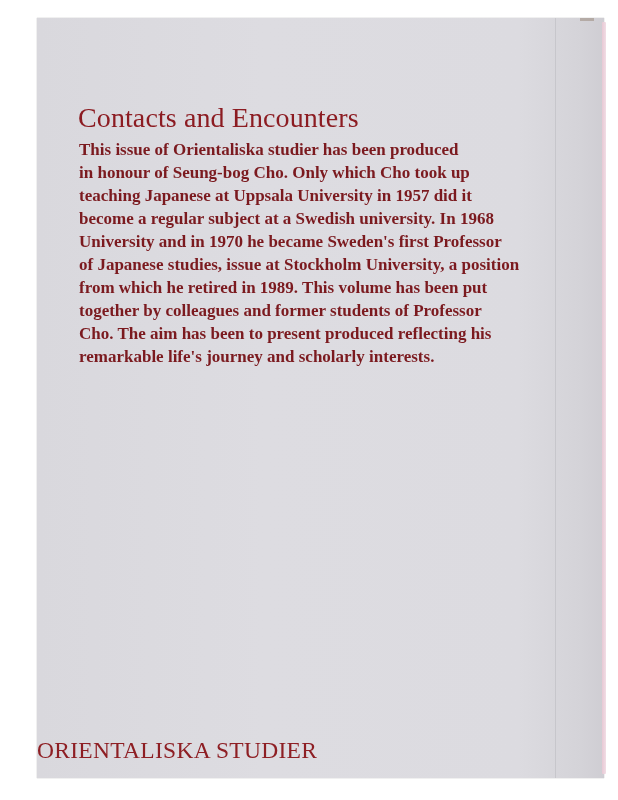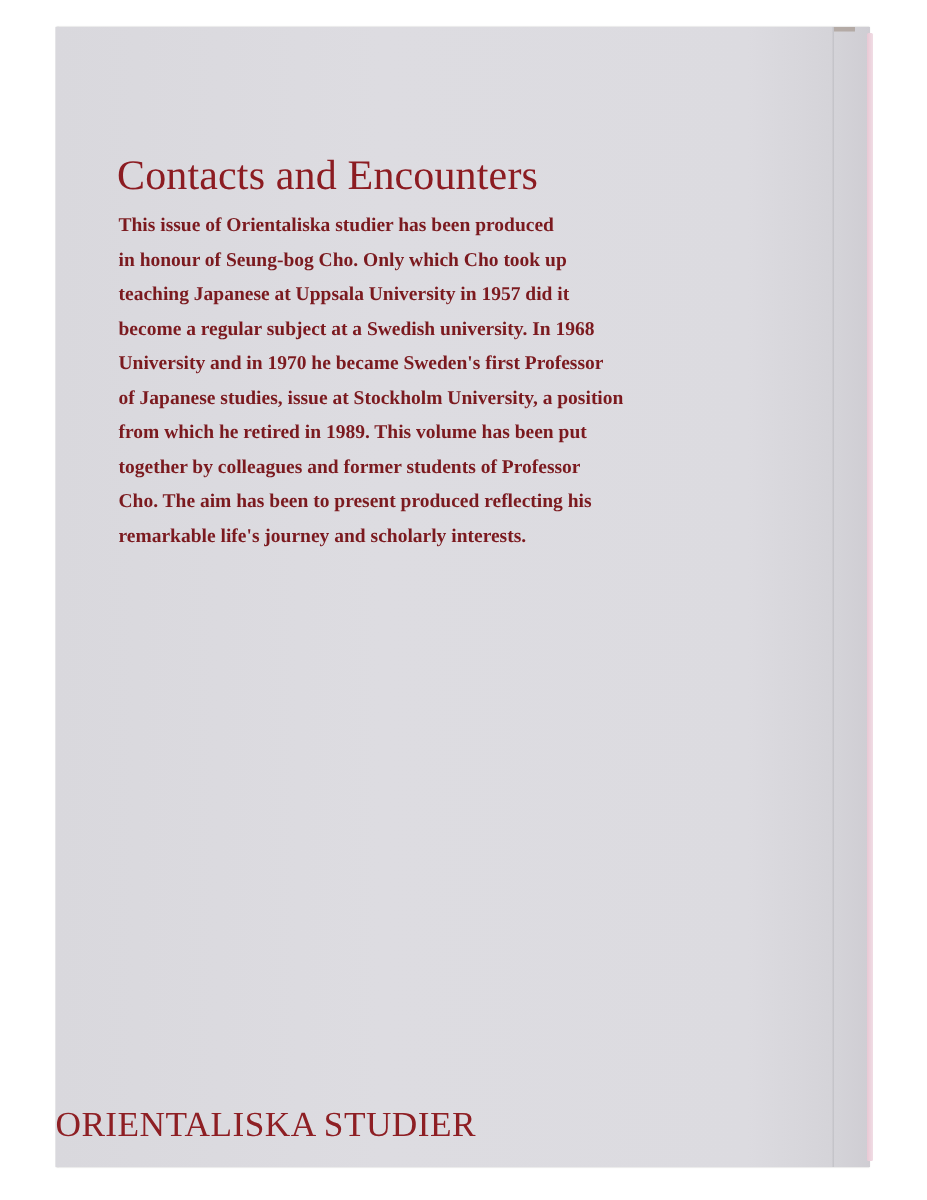--- a/index.html
+++ b/index.html
@@ -14,20 +14,21 @@
       overflow: hidden;
     }
     .book {
       position: absolute;
       left: 37px;
       top: 18px;
       width: 543px;
       height: 760px;
       background: linear-gradient(90deg, #d9d8dd 0%, #dddce1 40%, #dcdbe0 85%, #d4d3d8 96%, #cfcdd3 100%);
       box-shadow: 0 0 1px rgba(0,0,0,0.35);
+      padding-left: 24px;
     }
     .book::before {
       
       content: "";
       position: absolute;
       left: 518px;
       top: 0;
       width: 1px;
       height: 100%;
       background: rgba(170,168,175,0.35);
@@ -62,21 +63,21 @@
       letter-spacing: 0.1px;
       white-space: nowrap;
     }
     .body {
       position: absolute;
       left: 42px;
       top: 120px;
       width: 490px;
       margin: 0;
       font-family: "Liberation Serif", "DejaVu Serif", serif;
-      font-size: 13px;
+      font-size: 17px;
       font-weight: bold;
       line-height: 23px;
       color: #7b1a1f;
     }
     .body .line {
       display: block;
       white-space: nowrap;
     }
     .series {
       position: absolute;

